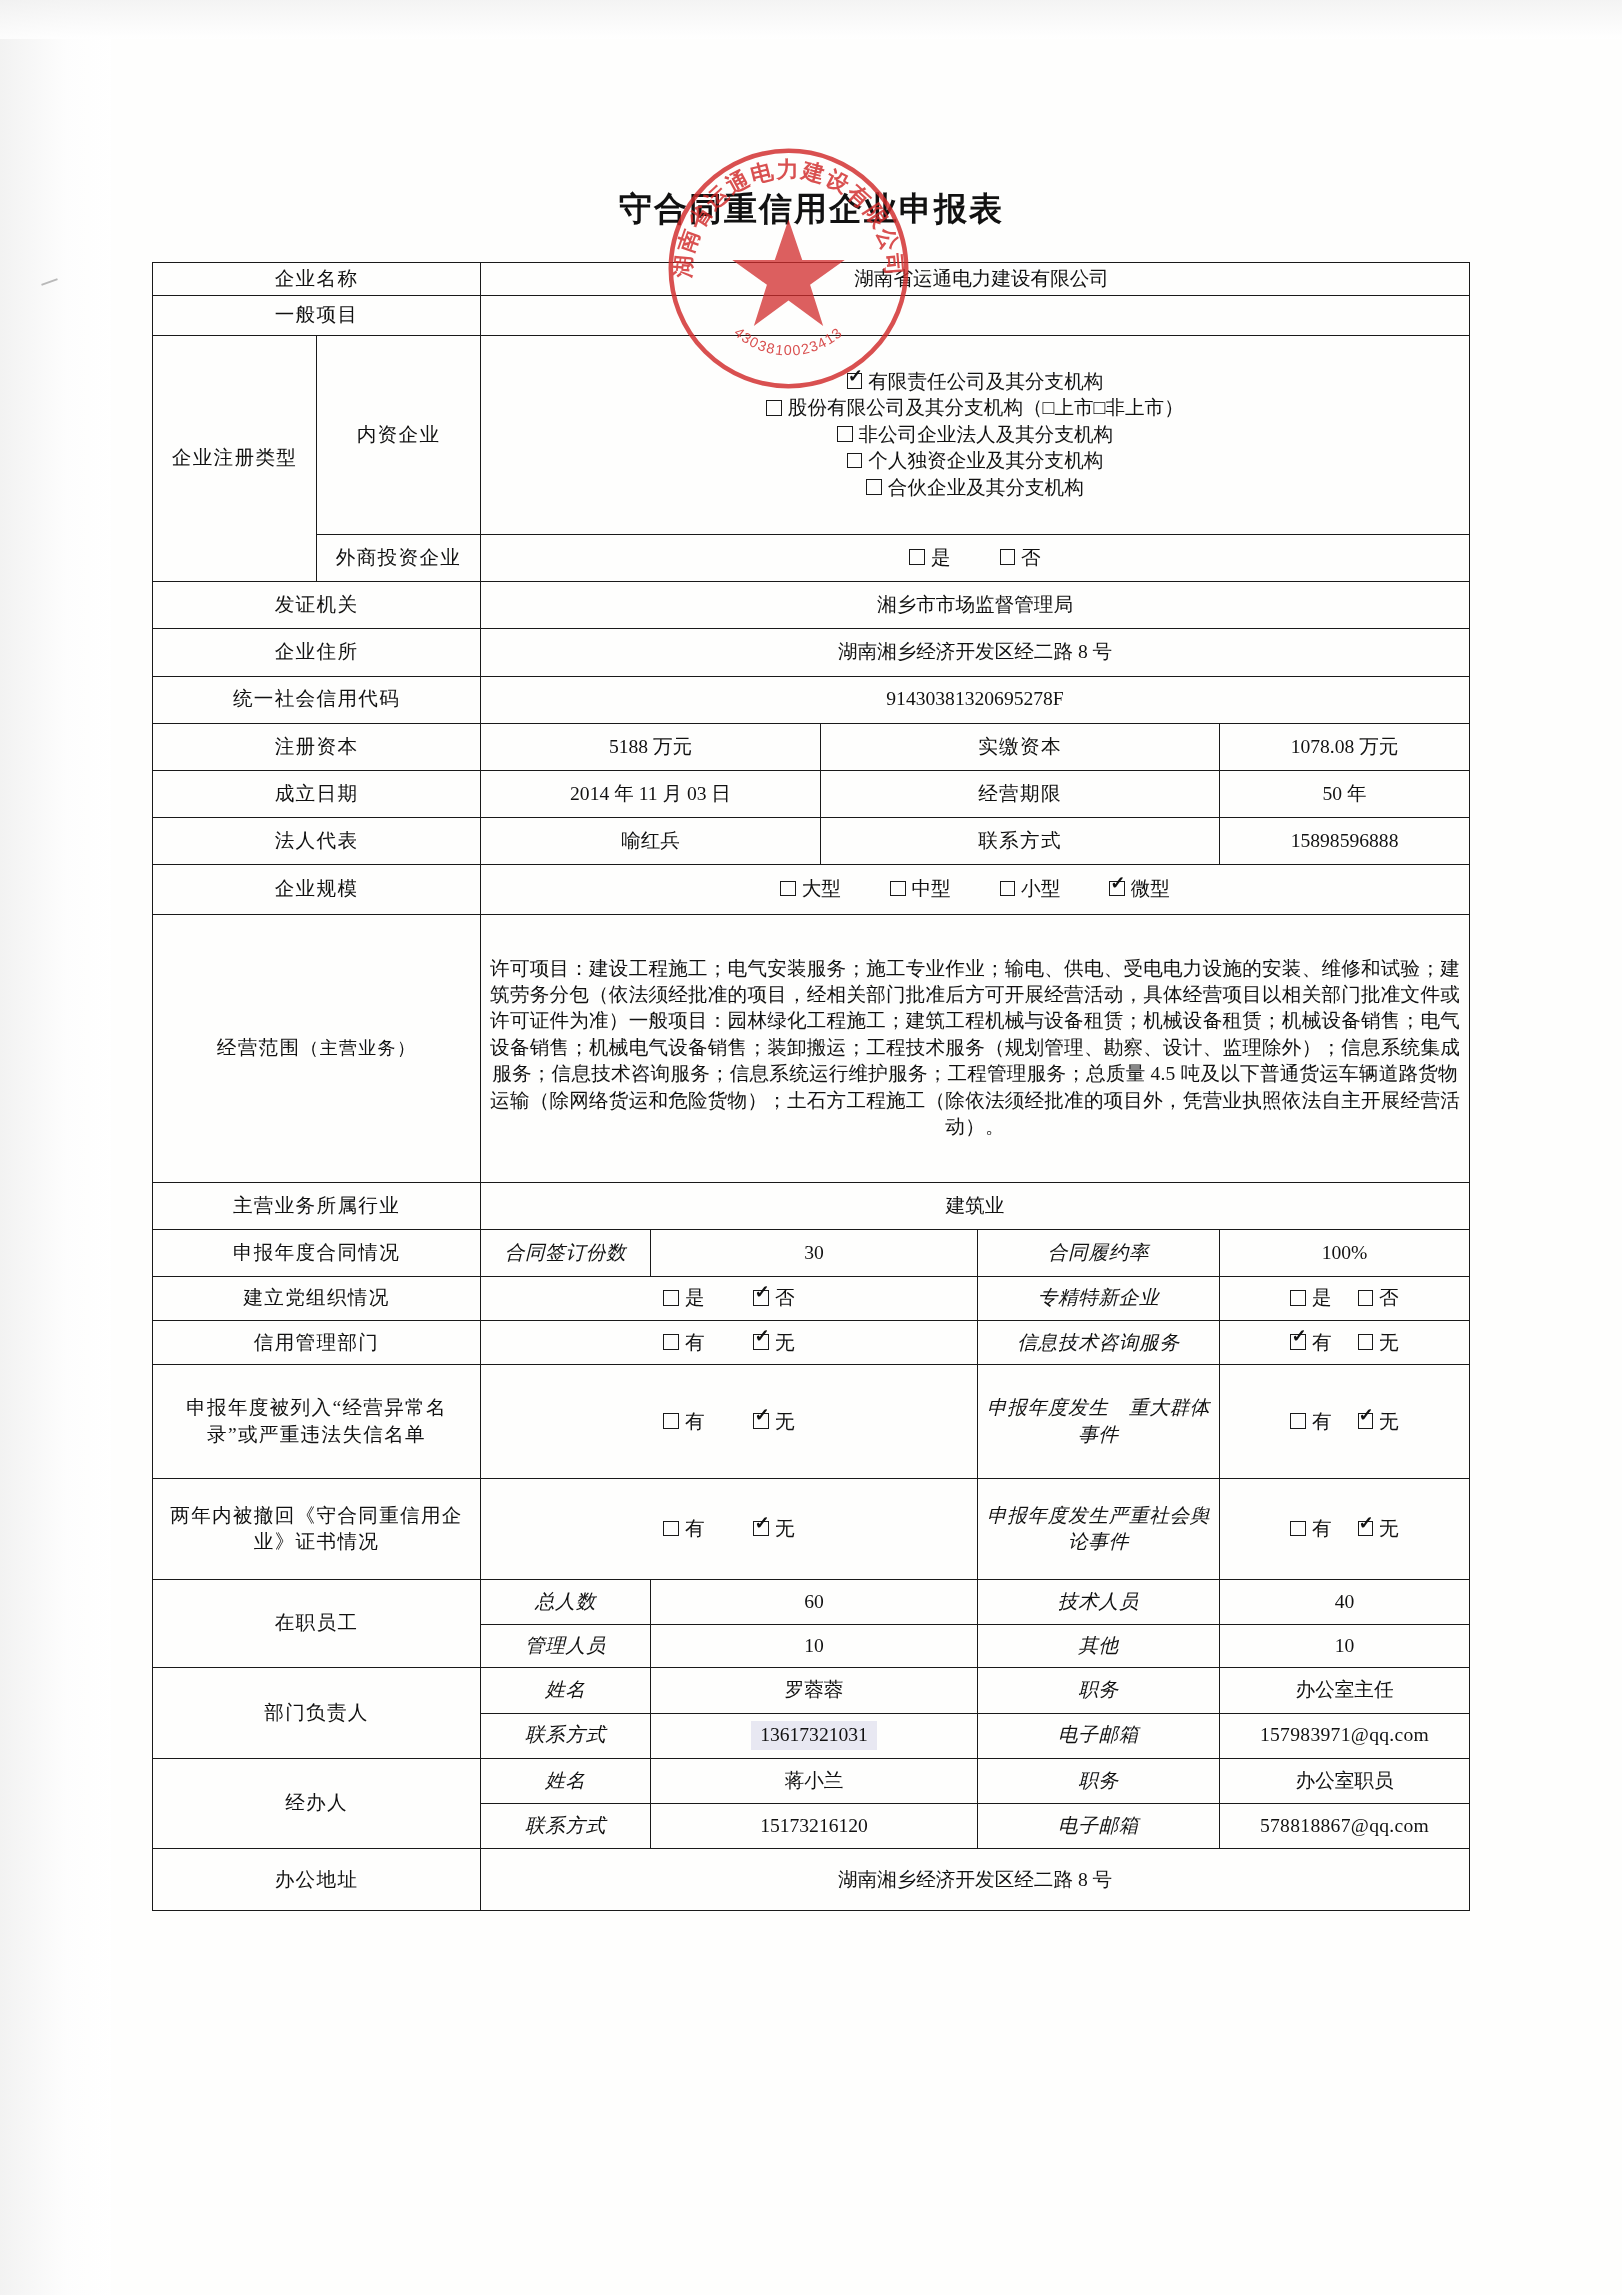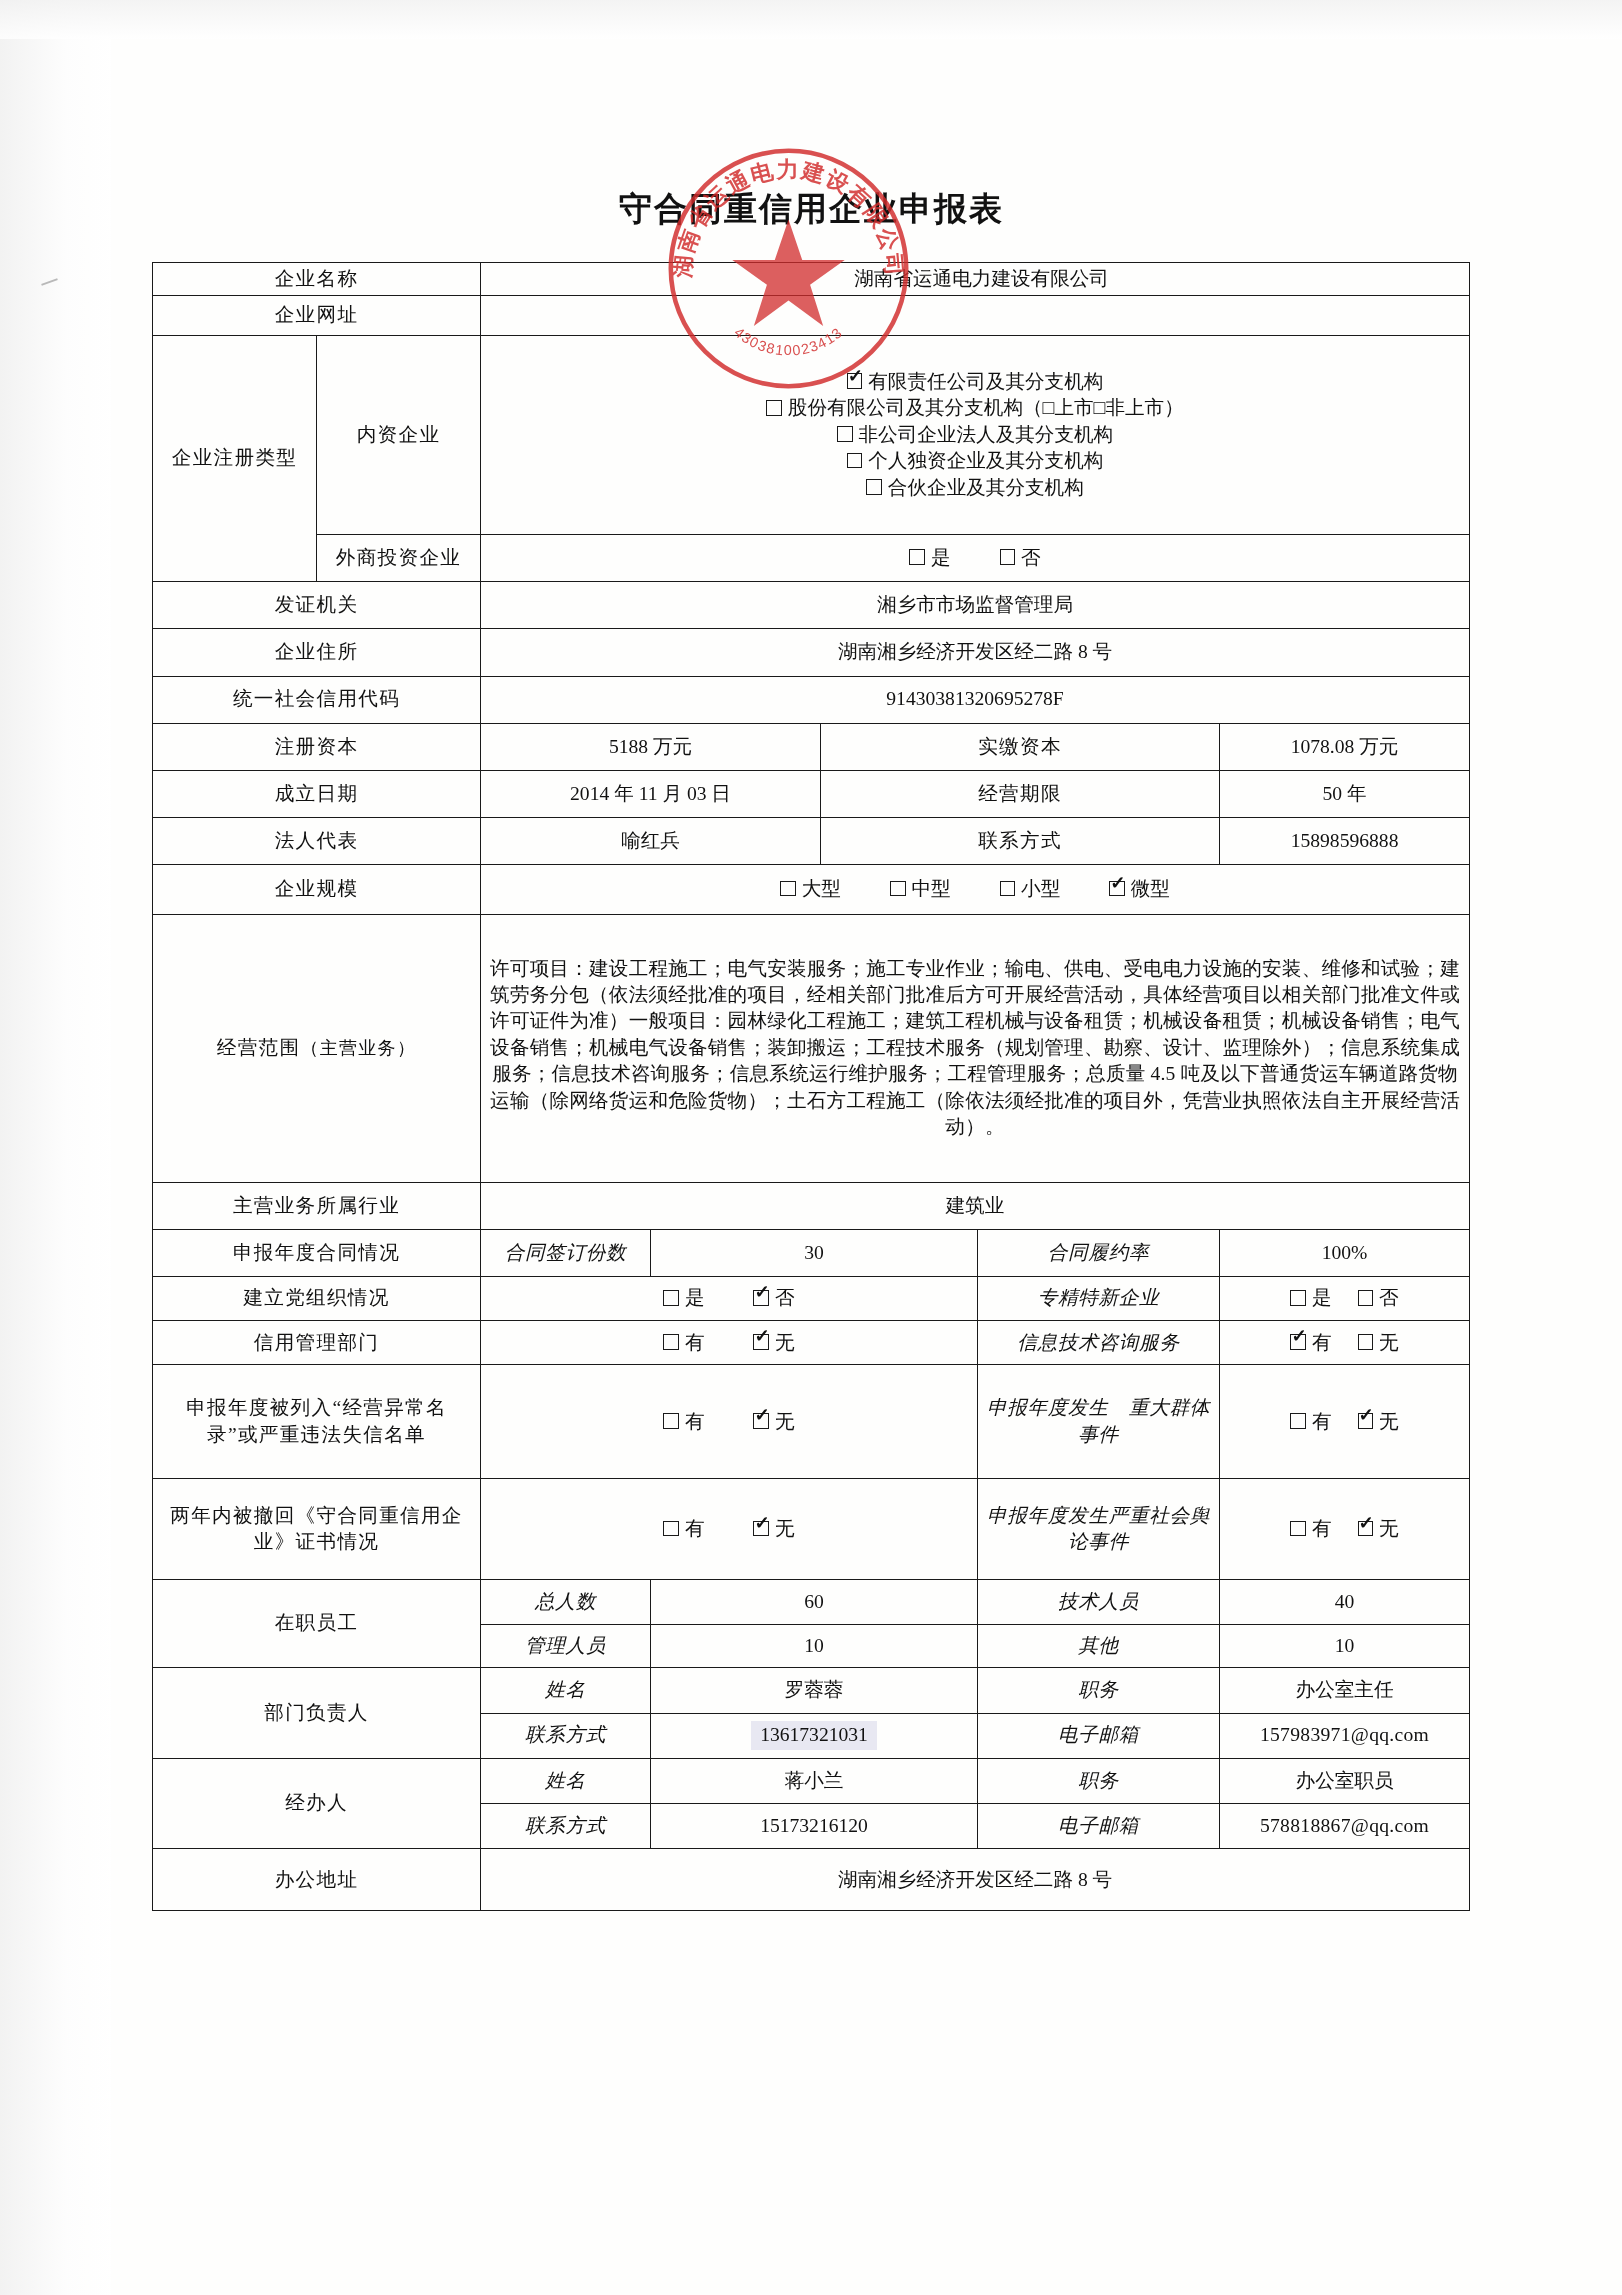--- a/index.html
+++ b/index.html
@@ -176,21 +176,21 @@
       <col style="width:250px">
     </colgroup>
 
     <tbody>
         <tr>
       <td colspan="2" class="lbl">企业名称</td>
       <td colspan="5" class="val left" style="padding-left:18.3px">湖南省运通电力建设有限公司</td>
     </tr>
 
     <tr>
-      <td colspan="2" class="lbl">企业网址</td>
+      <td colspan="2" class="lbl">一般项目</td>
       <td colspan="5" class="val left" style="height:34px"></td>
     </tr>
 
     <tr>
       <td rowspan="2" class="lbl">企业注册类型</td>
       <td class="lbl" style="height:193px">内资企业</td>
       <td colspan="5" class="chk-line">
         <div><span class="box checked"></span><span>有限责任公司及其分支机构</span></div>
         <div><span class="box"></span><span>股份有限公司及其分支机构（□上市□非上市）</span></div>
         <div><span class="box"></span><span>非公司企业法人及其分支机构</span></div>

